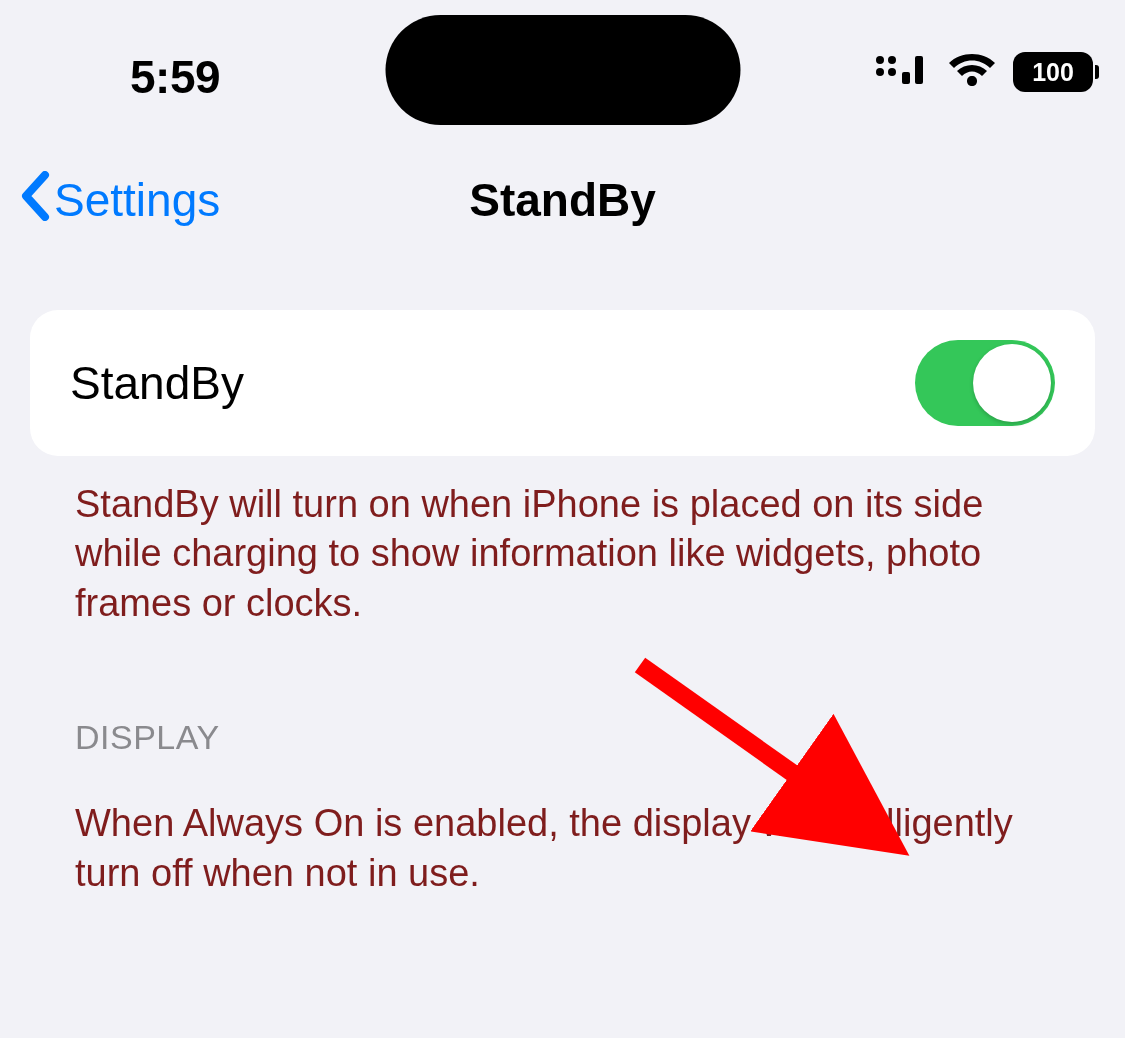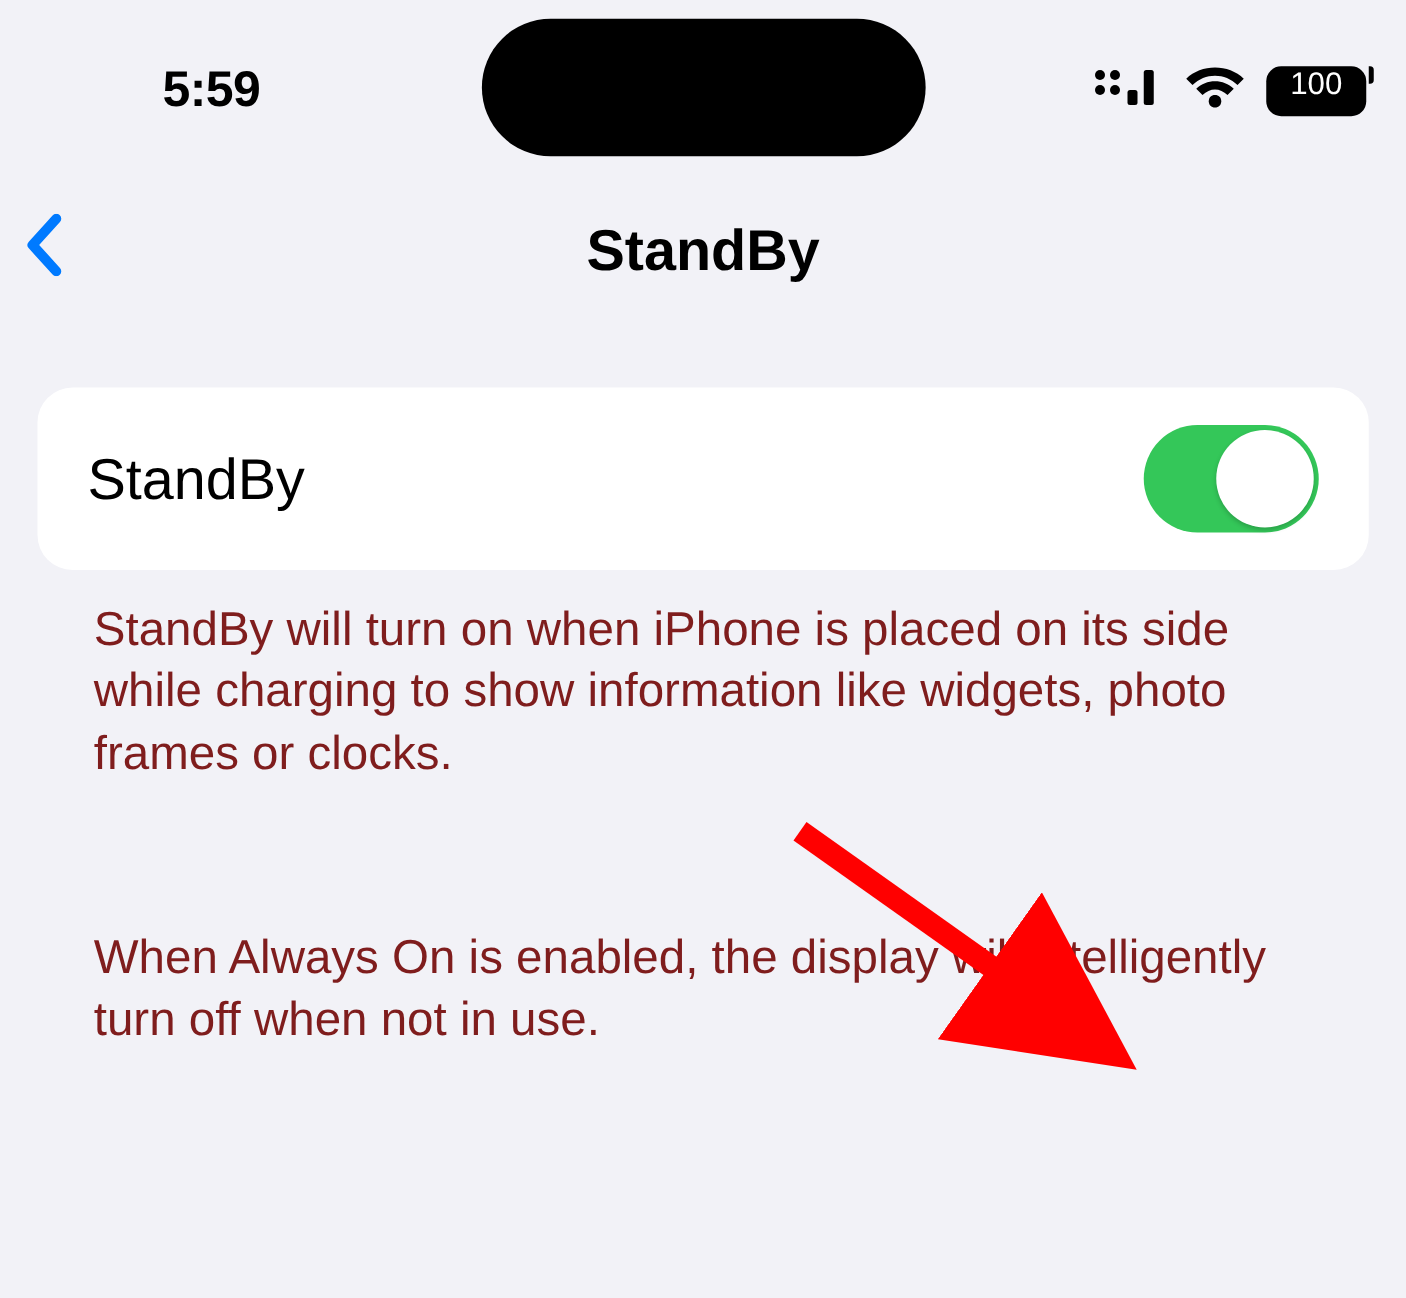--- a/index.html
+++ b/index.html
@@ -20,21 +20,21 @@
       width: 100%;
       height: 130px;
       display: flex;
       align-items: flex-start;
       padding-top: 50px;
       position: relative;
     }
     .status-time {
       position: absolute;
       left: 130px;
-      font-size: 40px;
+      font-size: 46px;
       font-weight: 600;
       letter-spacing: -0.5px;
       color: #000;
     }
     .dynamic-island {
       position: absolute;
       left: 50%;
       transform: translateX(-50%);
       top: 15px;
       width: 355px;
@@ -48,24 +48,25 @@
       display: flex;
       align-items: center;
       gap: 16px;
     }
     .battery-badge {
       width: 80px;
       height: 40px;
       background-color: #000;
       border-radius: 12px;
       display: flex;
+      align-items: center;
       justify-content: center;
       color: #fff;
       font-size: 25px;
-      font-weight: 400;
+      font-weight: 700;
       position: relative;
     }
     .battery-badge::after{
       content:"";
       position:absolute;
       right:-6px;
       width:4px;
       height:14px;
       background:#000;
       border-radius: 0 3px 3px 0;
@@ -202,35 +203,37 @@
   </div>
 </div>
 
 <div class="nav-bar">
   <div class="back-button">
     <span class="back-chevron">
       <svg width="30" height="50" viewBox="0 0 30 50">
         <polyline points="25,4 6,25 25,46" stroke="#007aff" stroke-width="8" fill="none" stroke-linecap="round" stroke-linejoin="round"></polyline>
       </svg>
     </span>
+    <span>Settings</span>
   </div>
   <div class="nav-title">StandBy</div>
 </div>
 
 <div class="content">
 
   <div class="row-card">
     <div class="row-label">StandBy</div>
     <div class="toggle on">
       <div class="toggle-thumb"></div>
     </div>
   </div>
   <div class="footer-text">StandBy will turn on when iPhone is placed on its side while charging to show information like widgets, photo frames or clocks.</div>
 
   <div class="section2">
+    <div class="section-header">DISPLAY</div>
     <div class="footer-text">When Always On is enabled, the display will intelligently turn off when not in use.</div>
   </div>
 
 </div>
 
 <svg class="arrow-overlay" viewBox="0 0 320 230">
   <defs>
     <marker id="arrowhead" markerWidth="8" markerHeight="8" refX="6" refY="4" orient="auto">
       <polygon points="0 0, 8 4, 0 8" fill="#ff0000"></polygon>
     </marker>

